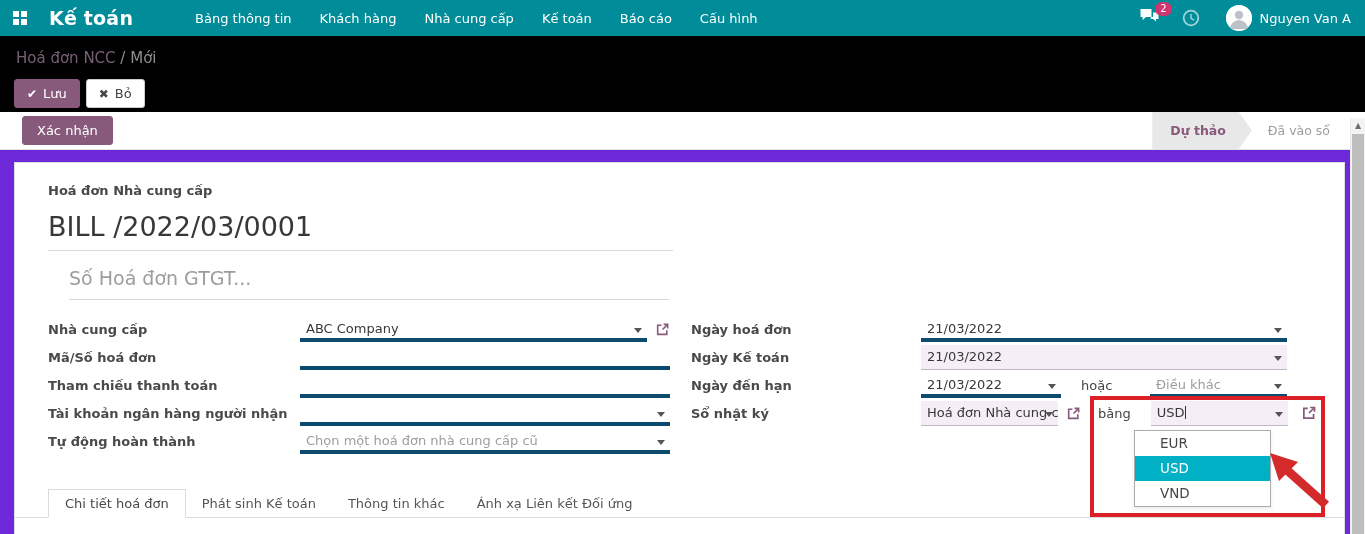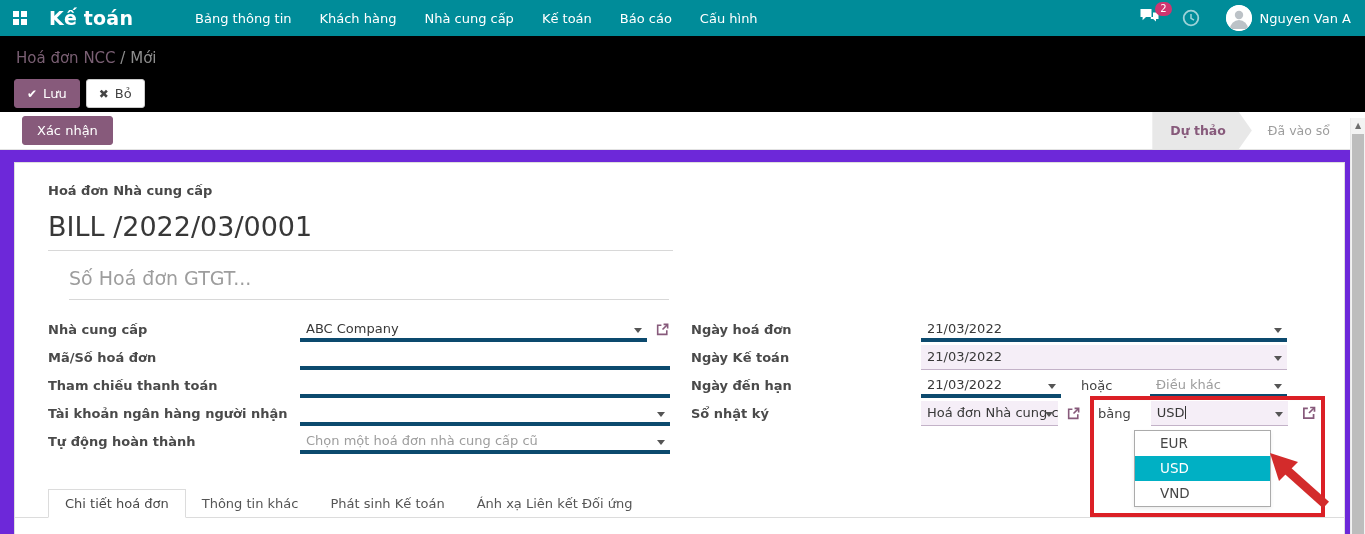--- a/index.html
+++ b/index.html
@@ -258,22 +258,22 @@
     </div>
 
     <div class="dropdown">
       <div class="dd-item">EUR</div>
       <div class="dd-item selected">USD</div>
       <div class="dd-item">VND</div>
     </div>
 
     <div class="tabs">
       <div class="tab active">Chi tiết hoá đơn</div>
+      <div class="tab">Phát sinh Kế toán</div>
       <div class="tab">Thông tin khác</div>
-      <div class="tab">Phát sinh Kế toán</div>
       <div class="tab">Ánh xạ Liên kết Đối ứng</div>
     </div>
 
   </div>
 </div>
 
 <div class="scrollbar">
   <div class="scroll-up">▲</div>
   <div class="scroll-thumb"></div>
 </div>

